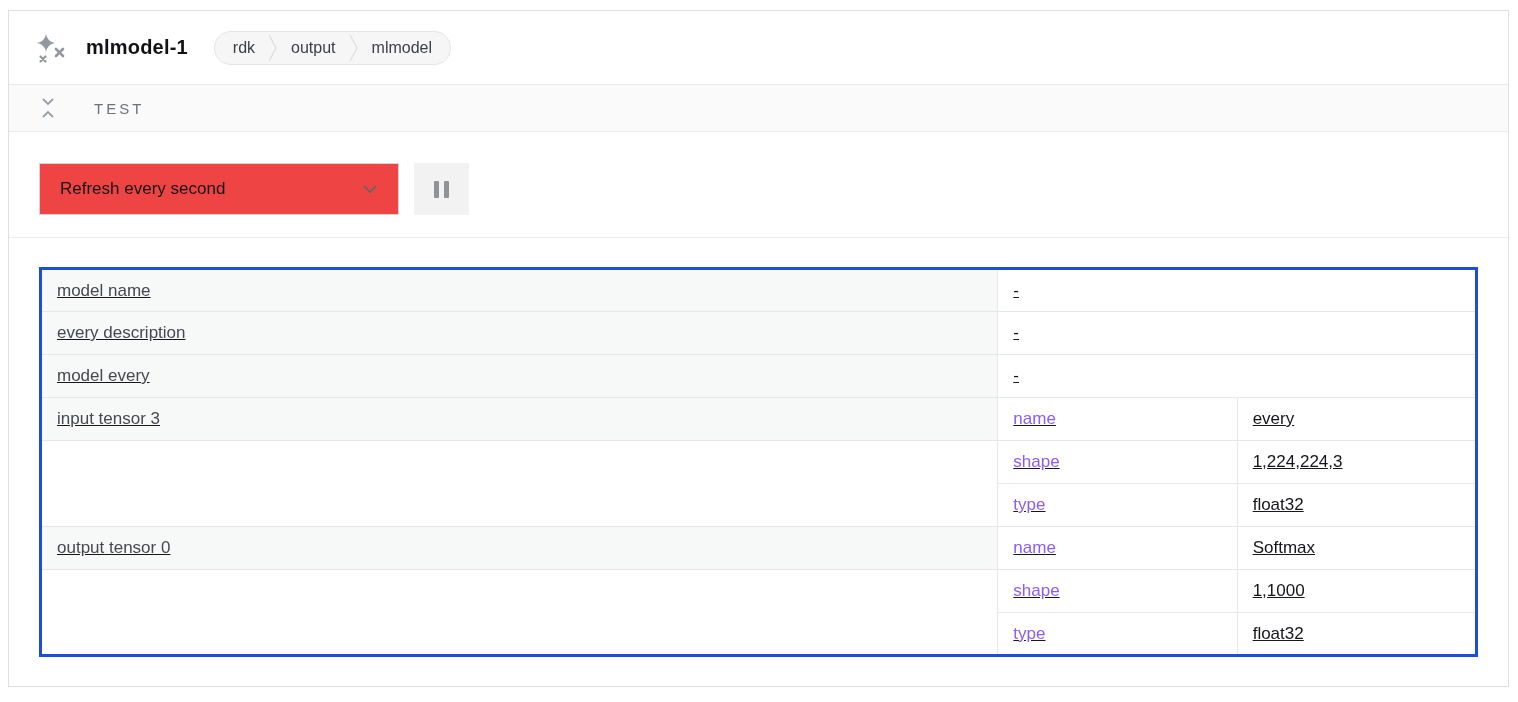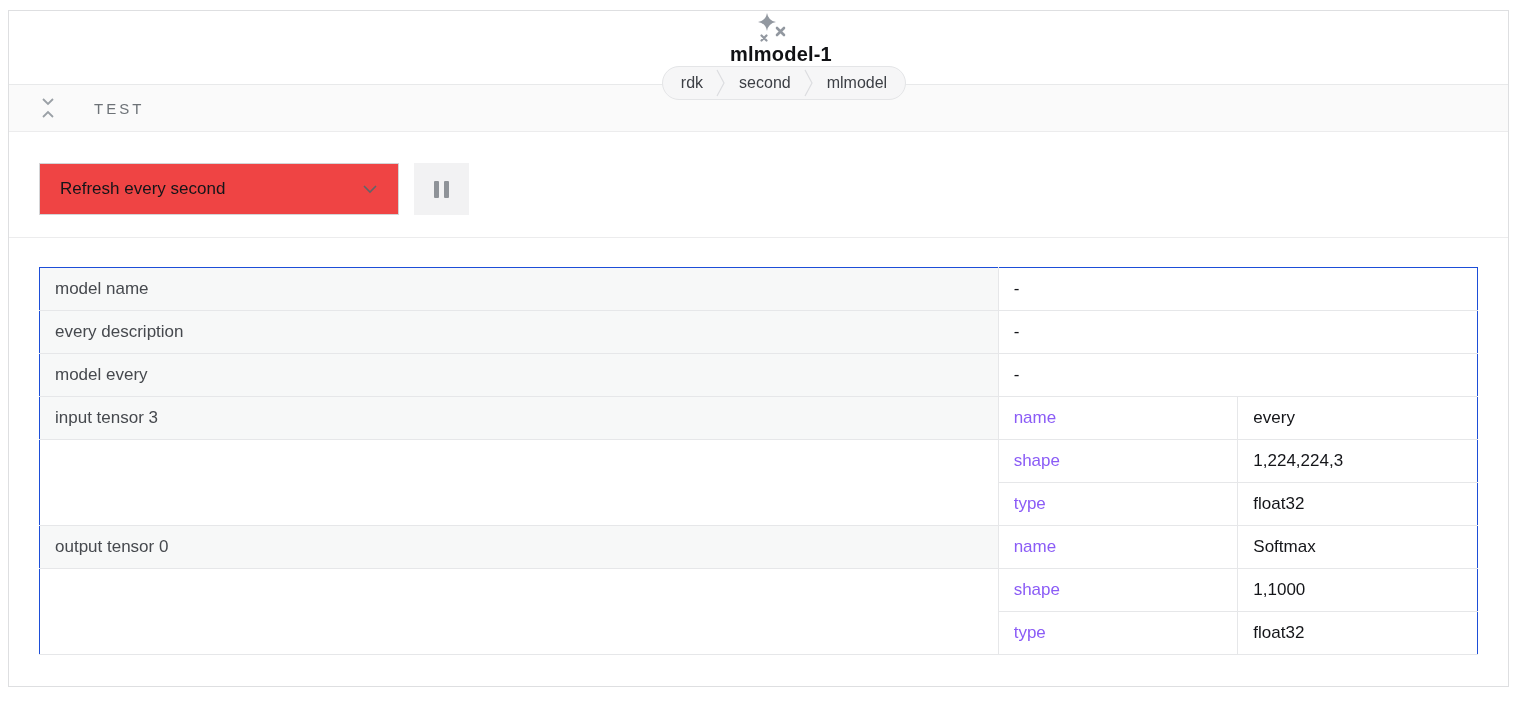--- a/index.html
+++ b/index.html
@@ -18,21 +18,20 @@
     border: 1px solid #dedfe1;
   }
 
   
   .card-header {
     height: 74px;
     display: flex;
     align-items: center;
     padding-left: 25px;
     border-bottom: 1px solid #e8e9ea;
-    flex-direction: column;
   }
   .ml-icon { width: 32px; height: 32px; display: inline-flex; align-items: center; justify-content: center; }
   .resource-title {
     font-size: 20px;
     font-weight: 700;
     color: #111215;
     letter-spacing: 0.2px;
     margin-left: 20px;
   }
   .breadcrumb {
@@ -132,21 +131,21 @@
   }
   td.key {
     width: 359px;
     color: #8b5cf6;
     border-right: 1px solid #e6e7e9;
   }
   td.val {
     width: 360px;
     color: #141519;
   }
-  table.info { border: 1px solid #1d4ed8; }
+  table.info { border: 3px solid #1d4ed8; text-decoration: underline; }
 </style>
 </head>
 <body>
 
 <div class="card">
 
   <div class="card-header">
     <span class="ml-icon">
       <svg width="32" height="32" viewBox="0 0 32 32">
         <path d="M12 2 Q13.3 9.7 21 11 Q13.3 12.3 12 20 Q10.7 12.3 3 11 Q10.7 9.7 12 2 Z" fill="#9298a0"></path>
@@ -155,21 +154,21 @@
       </svg>
     </span>
     <span class="resource-title">mlmodel-1</span>
     <div class="breadcrumb">
       <span>rdk</span>
       <span class="sep">
         <svg width="12" height="34" viewBox="0 0 12 34">
             <polyline points="2,4 9,17 2,30" fill="none" stroke="#dcdde0" stroke-width="1.2"></polyline>
           </svg>
       </span>
-      <span>second</span>
+      <span>output</span>
       <span class="sep">
         <svg width="12" height="34" viewBox="0 0 12 34">
             <polyline points="2,4 9,17 2,30" fill="none" stroke="#dcdde0" stroke-width="1.2"></polyline>
           </svg>
       </span>
       <span>mlmodel</span>
     </div>
   </div>
 
   <div class="test-bar">

